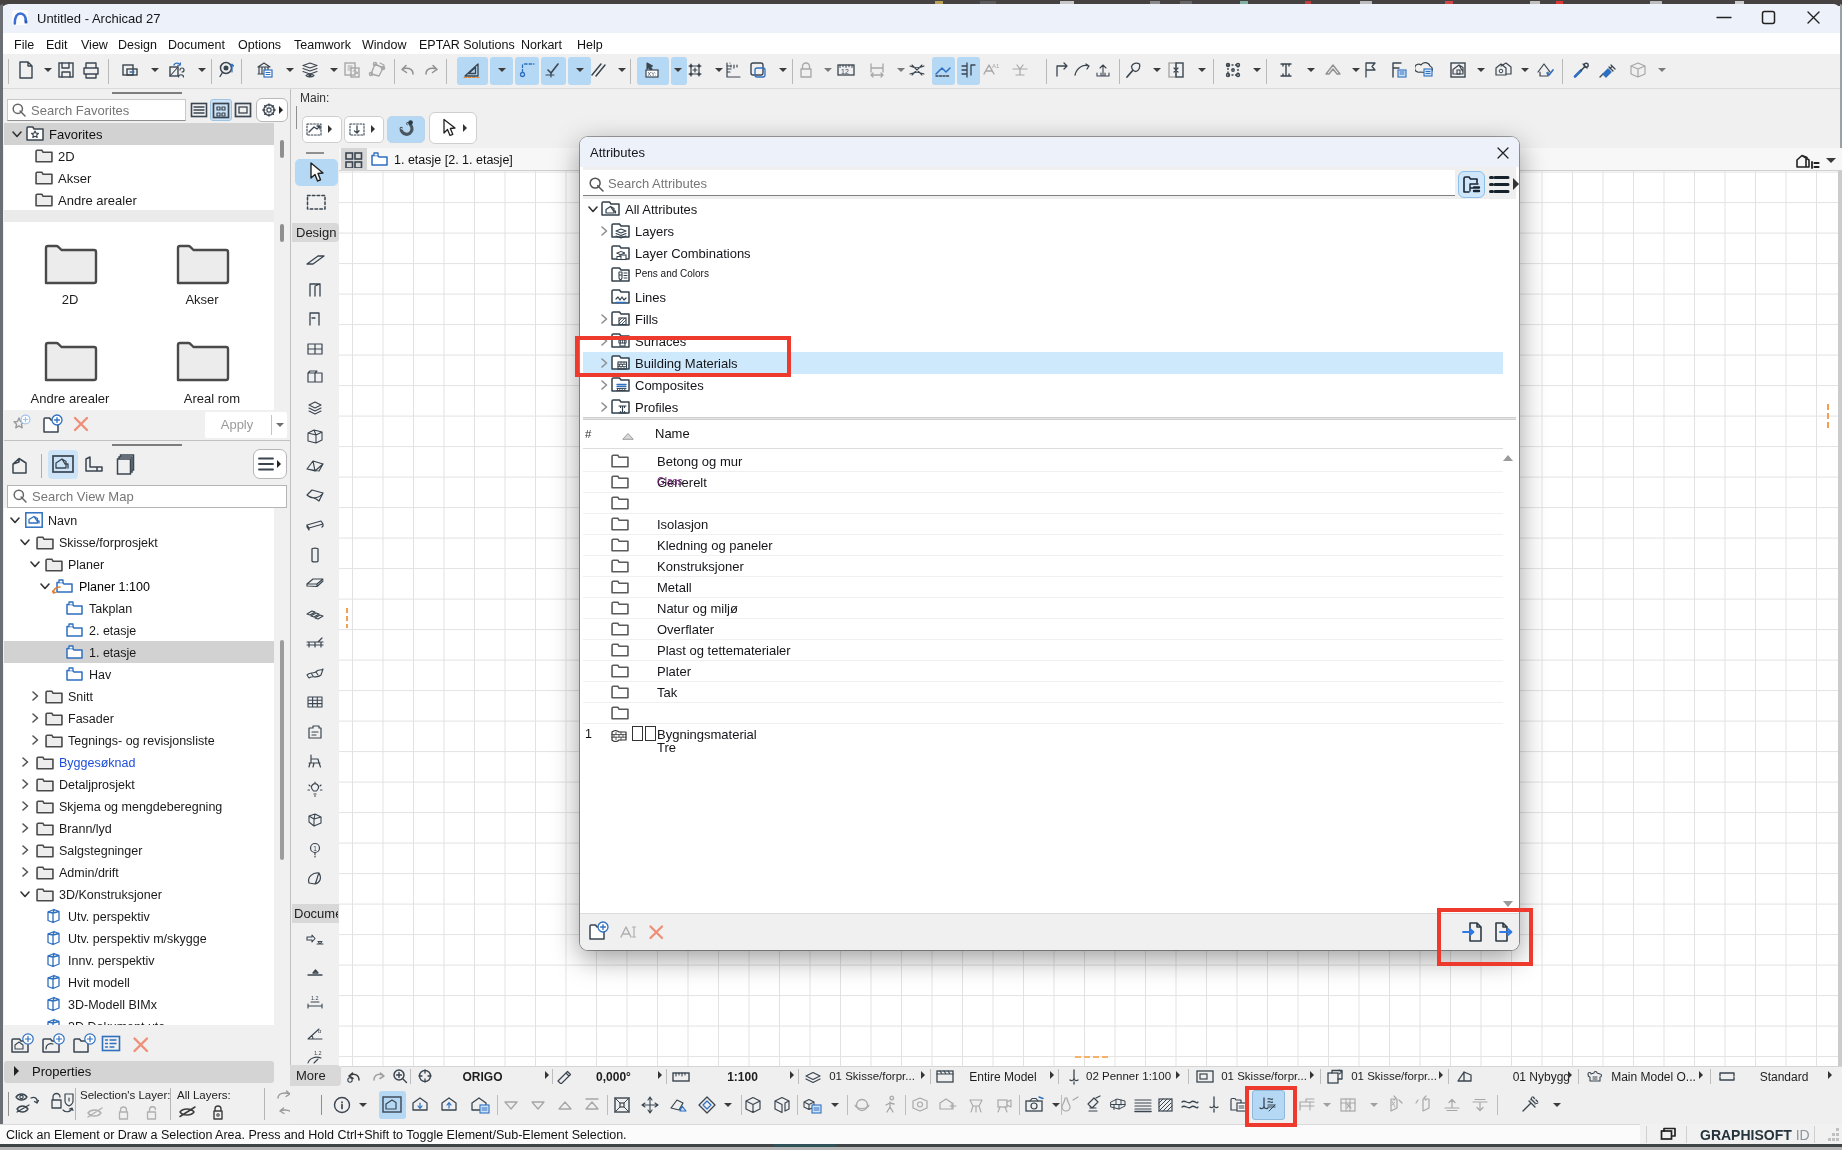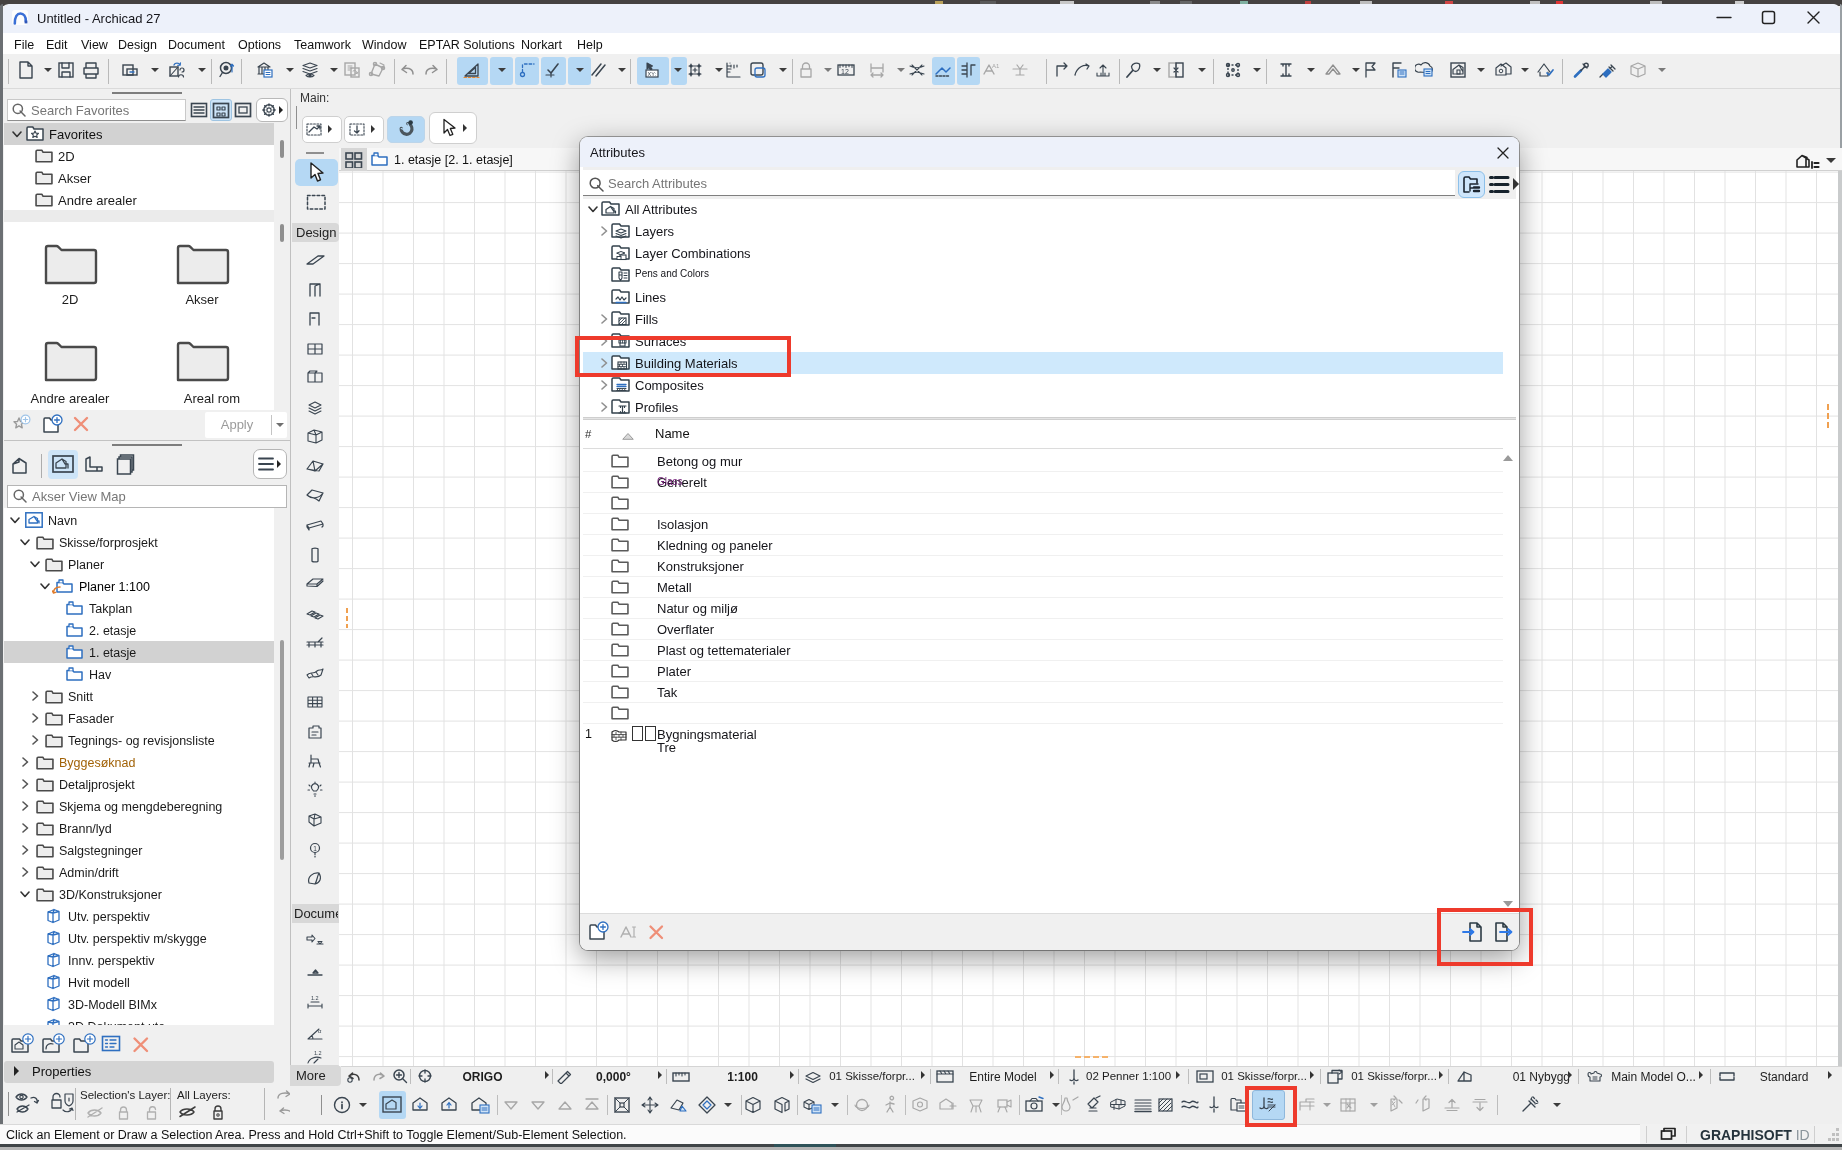--- a/index.html
+++ b/index.html
@@ -424,21 +424,21 @@
 <div class="" style="left:253px;top:449px;width:34px;height:30px;background:#fff;border:1px solid #b5b5b5;border-radius:7px;"></div>
 <svg class="ab" style="left:258px;top:456px;" width="18" height="16" viewBox="0 0 18 16">
     <path d="M1 2.5 h14 M1 8 h14 M1 13.5 h14" stroke="#3a4550" stroke-width="1.8" fill="none" stroke-linejoin="round" stroke-linecap="round"></path>
   </svg>
 <div class="ab" style="left:277px;top:460px;width:0;height:0;border-top:4.5px solid transparent;border-bottom:4.5px solid transparent;border-left:4.5px solid #222;"></div>
 <div class="" style="left:7px;top:485px;width:280px;height:23px;background:#fff;border:1px solid #b5b5b5;"></div>
 <svg class="ab" style="left:13px;top:489px;" width="14" height="14" viewBox="0 0 14 14">
     <circle cx="5.82" cy="5.82" r="4.62" stroke="#666" stroke-width="1.5" fill="none"></circle>
     <line x1="8.085" y1="8.085" x2="13" y2="13" stroke="#666" stroke-width="1.5" stroke-linecap="round"></line>
   </svg>
-<div class="t" style="left:32px;top:489px;font-size:13px;color:#767676;">Akser View Map</div>
+<div class="t" style="left:32px;top:489px;font-size:13px;color:#767676;">Search View Map</div>
 <div class="" style="left:4px;top:508px;width:270px;height:517px;background:#fff;"></div>
 <svg class="ab" style="left:10px;top:516px;" width="10" height="8" viewBox="0 0 10 8">
     <path d="M1 2 L5 6.5 L9 2" stroke="#333" stroke-width="1.6" fill="none" stroke-linejoin="round" stroke-linecap="round"></path>
   </svg>
 <svg class="ab" style="left:25px;top:512px;" width="18" height="16" viewBox="0 0 18 16">
     <rect x="0.8" y="0.8" width="16.4" height="14.4" rx="0" stroke="#2e6fc0" stroke-width="1.5" fill="#fff"></rect>
     <path d="M4 11 V7.5 L9 4.5 L12.5 6.5 V11 Z M9 4.5 L12 9 H14 V11" stroke="#2e6fc0" stroke-width="1.3" fill="none" stroke-linejoin="round" stroke-linecap="round"></path>
   </svg>
 <div class="t" style="left:48px;top:514px;font-size:12.5px;color:#1a1a1a;">Navn</div>
 <svg class="ab" style="left:20px;top:538px;" width="10" height="8" viewBox="0 0 10 8">
@@ -507,21 +507,21 @@
 <svg class="ab" style="left:45px;top:734px;" width="18" height="14" viewBox="0 0 17 13">
     <path d="M1 3.5 V12 H16 V3 H7.65 L6.46 1 H2 C1.3 1 1 1.6 1 2.2 Z" stroke="#4a4a4a" stroke-width="1.5" fill="#ededed" stroke-linejoin="round" stroke-linecap="round"></path>
   </svg>
 <div class="t" style="left:68px;top:734px;font-size:12.5px;color:#1a1a1a;text-align:center;">Tegnings- og revisjonsliste</div>
 <svg class="ab" style="left:21px;top:757px;" width="8" height="10" viewBox="0 0 8 10">
     <path d="M2 1 L6.5 5 L2 9" stroke="#555" stroke-width="1.6" fill="none" stroke-linejoin="round" stroke-linecap="round"></path>
   </svg>
 <svg class="ab" style="left:36px;top:756px;" width="18" height="14" viewBox="0 0 17 13">
     <path d="M1 3.5 V12 H16 V3 H7.65 L6.46 1 H2 C1.3 1 1 1.6 1 2.2 Z" stroke="#4a4a4a" stroke-width="1.5" fill="#ededed" stroke-linejoin="round" stroke-linecap="round"></path>
   </svg>
-<div class="t" style="left:59px;top:756px;font-size:12.5px;color:#a16207;">Byggesøknad</div>
+<div class="t" style="left:59px;top:756px;font-size:12.5px;color:#1d4ed8;">Byggesøknad</div>
 <svg class="ab" style="left:21px;top:779px;" width="8" height="10" viewBox="0 0 8 10">
     <path d="M2 1 L6.5 5 L2 9" stroke="#555" stroke-width="1.6" fill="none" stroke-linejoin="round" stroke-linecap="round"></path>
   </svg>
 <svg class="ab" style="left:36px;top:778px;" width="18" height="14" viewBox="0 0 17 13">
     <path d="M1 3.5 V12 H16 V3 H7.65 L6.46 1 H2 C1.3 1 1 1.6 1 2.2 Z" stroke="#4a4a4a" stroke-width="1.5" fill="#ededed" stroke-linejoin="round" stroke-linecap="round"></path>
   </svg>
 <div class="t" style="left:59px;top:778px;font-size:12.5px;color:#1a1a1a;">Detaljprosjekt</div>
 <svg class="ab" style="left:21px;top:801px;" width="8" height="10" viewBox="0 0 8 10">
     <path d="M2 1 L6.5 5 L2 9" stroke="#555" stroke-width="1.6" fill="none" stroke-linejoin="round" stroke-linecap="round"></path>
   </svg>

